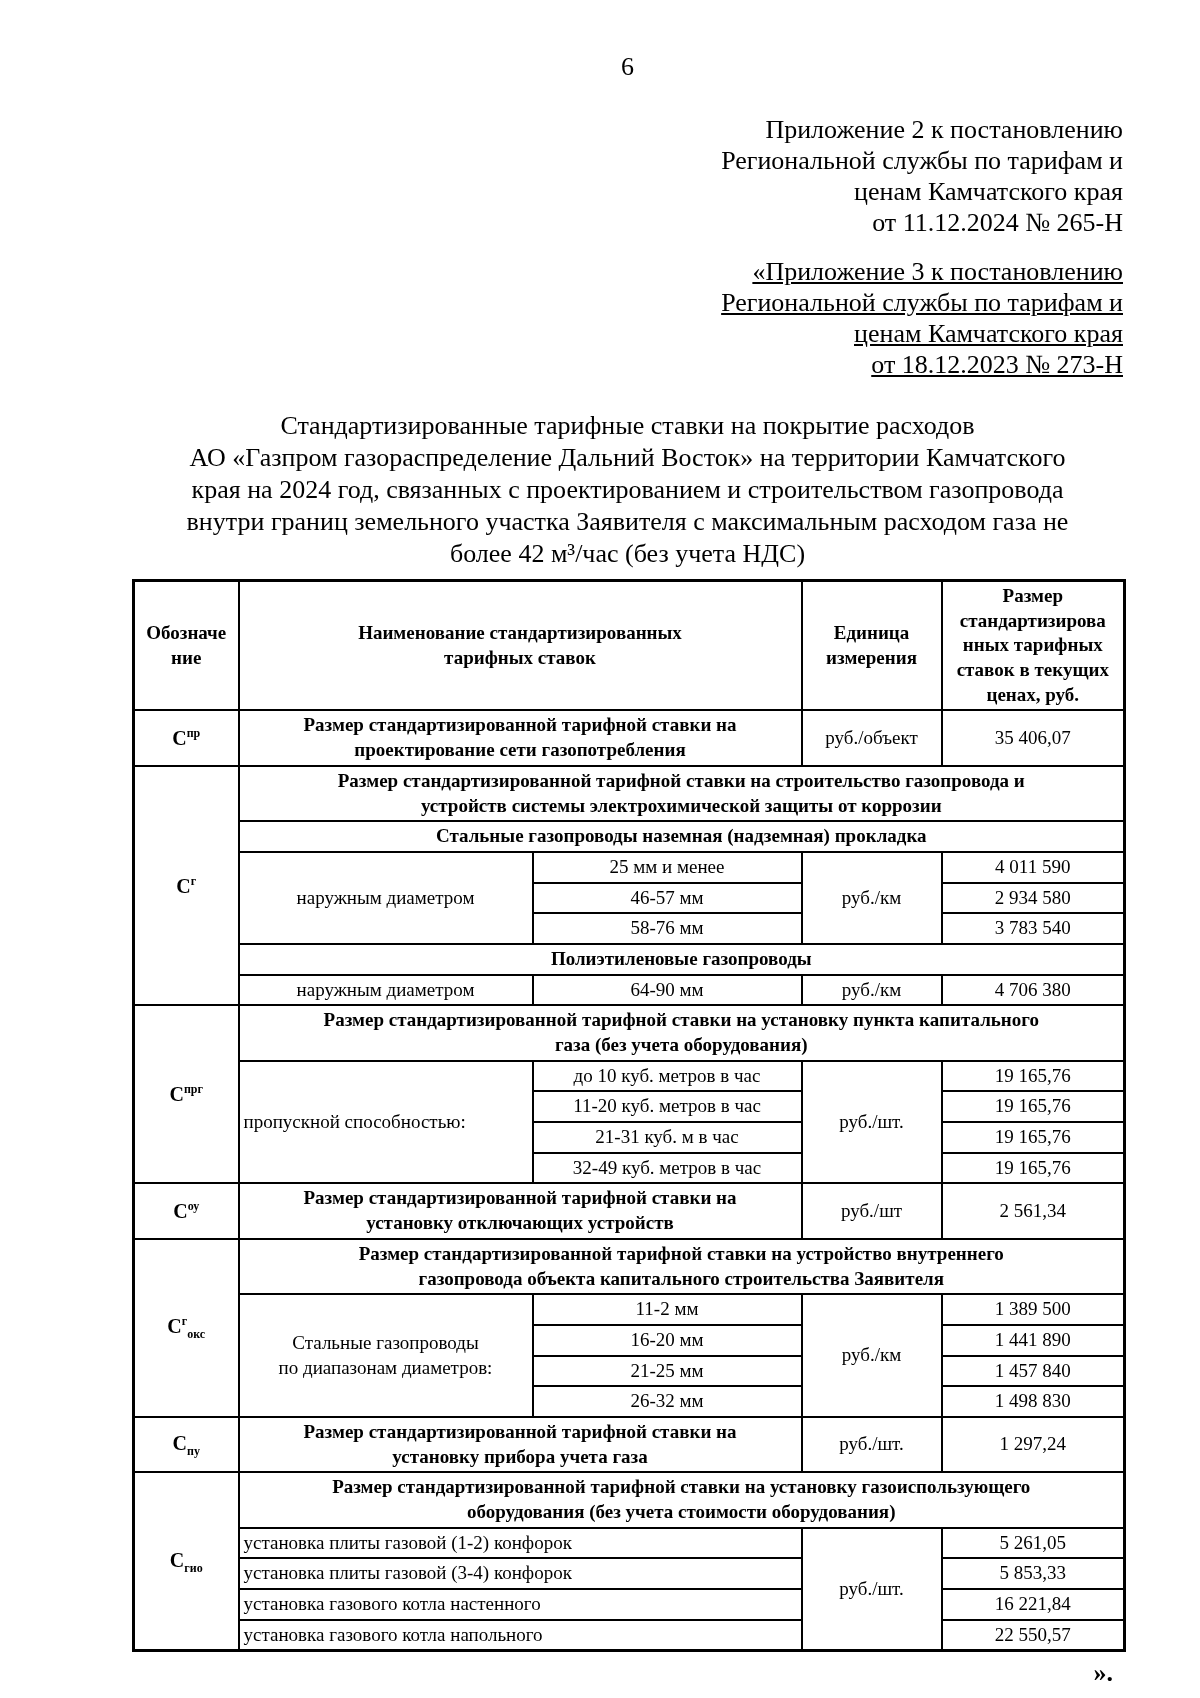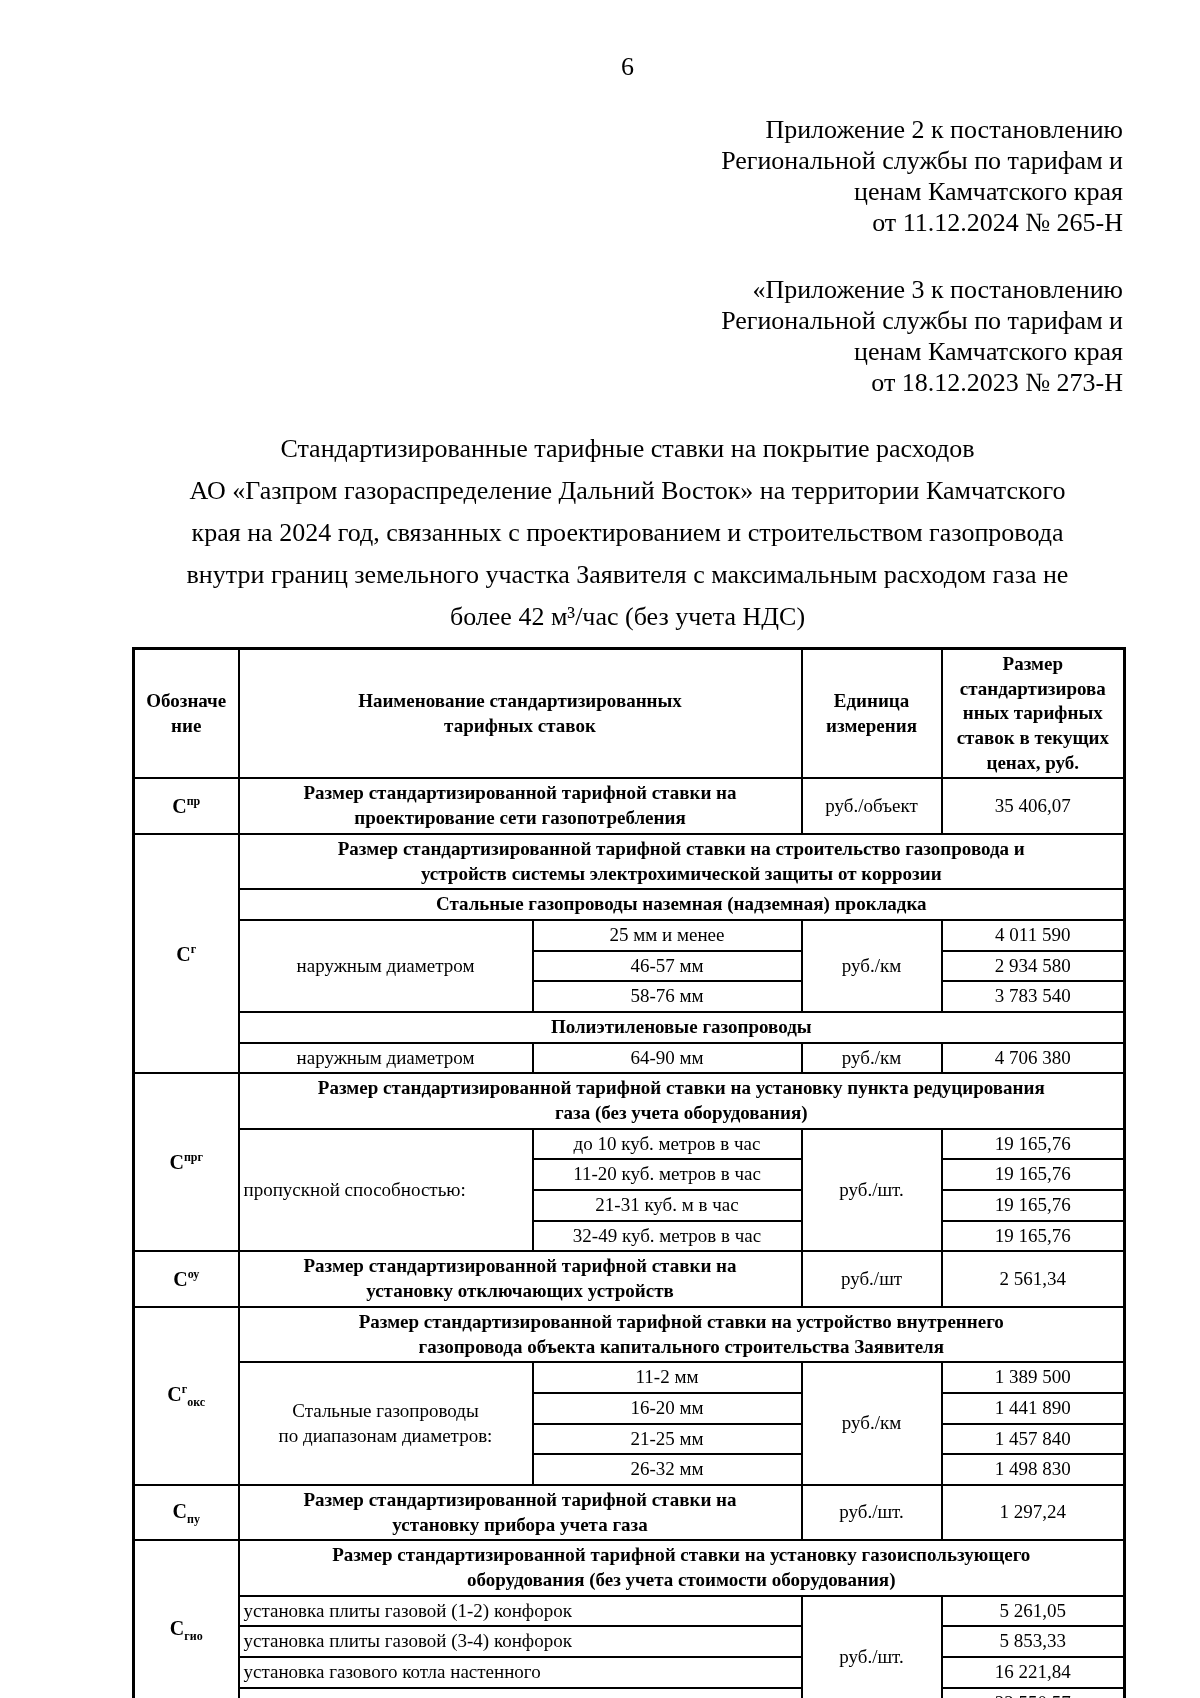--- a/index.html
+++ b/index.html
@@ -8,23 +8,23 @@
     font-family:"Liberation Serif","DejaVu Serif",serif;
     -webkit-font-smoothing:antialiased;
   }
   .sheet { position:relative; width:991px; margin-left:132px; padding-top:52px; }
   .pageno { text-align:center; font-size:26px; line-height:30px; }
   .annex-block {
     margin-left:466px; font-size:26px; line-height:31px;
     white-space:pre-line; text-align:right;
   }
   .annex-1 { margin-top:32px; }
-  .annex-2 { margin-top:36px; }
+  .annex-2 { margin-top:18px;text-decoration:underline; }
   .doc-title {
-    margin-top:30px; font-size:26px; line-height:42px;
+    margin-top:30px; font-size:26px; line-height:32px;
     text-align:center; white-space:pre-line;
   }
   table.tariff {
     margin-top:9px; width:991px; table-layout:fixed;
     border-collapse:collapse; border:3px solid #000;
   }
   .tariff td, .tariff th {
     border:2px solid #000; font-size:19px; line-height:1.3;
     padding:2px 4px; text-align:center; vertical-align:middle;
     white-space:pre-line; font-weight:normal; overflow:hidden;
@@ -116,21 +116,21 @@
     </tr>
     <tr>
       <td>наружным диаметром</td>
       <td>64-90 мм</td>
       <td>руб./км</td>
       <td>4 706 380</td>
     </tr>
 
     <tr>
       <td rowspan="5" class="sym"><span>С</span><sup>прг</sup></td>
-      <td colspan="4" class="bold">Размер стандартизированной тарифной ставки на установку пункта редуцирования
+      <td colspan="4" class="bold">Размер стандартизированной тарифной ставки на установку пункта капитального
 газа (без учета оборудования)</td>
     </tr>
     <tr>
       <td rowspan="4" class="left">пропускной способностью:</td>
       <td>до 10 куб. метров в час</td>
       <td rowspan="4">руб./шт.</td>
       <td>19 165,76</td>
     </tr>
     <tr>
       <td>11-20 куб. метров в час</td>

